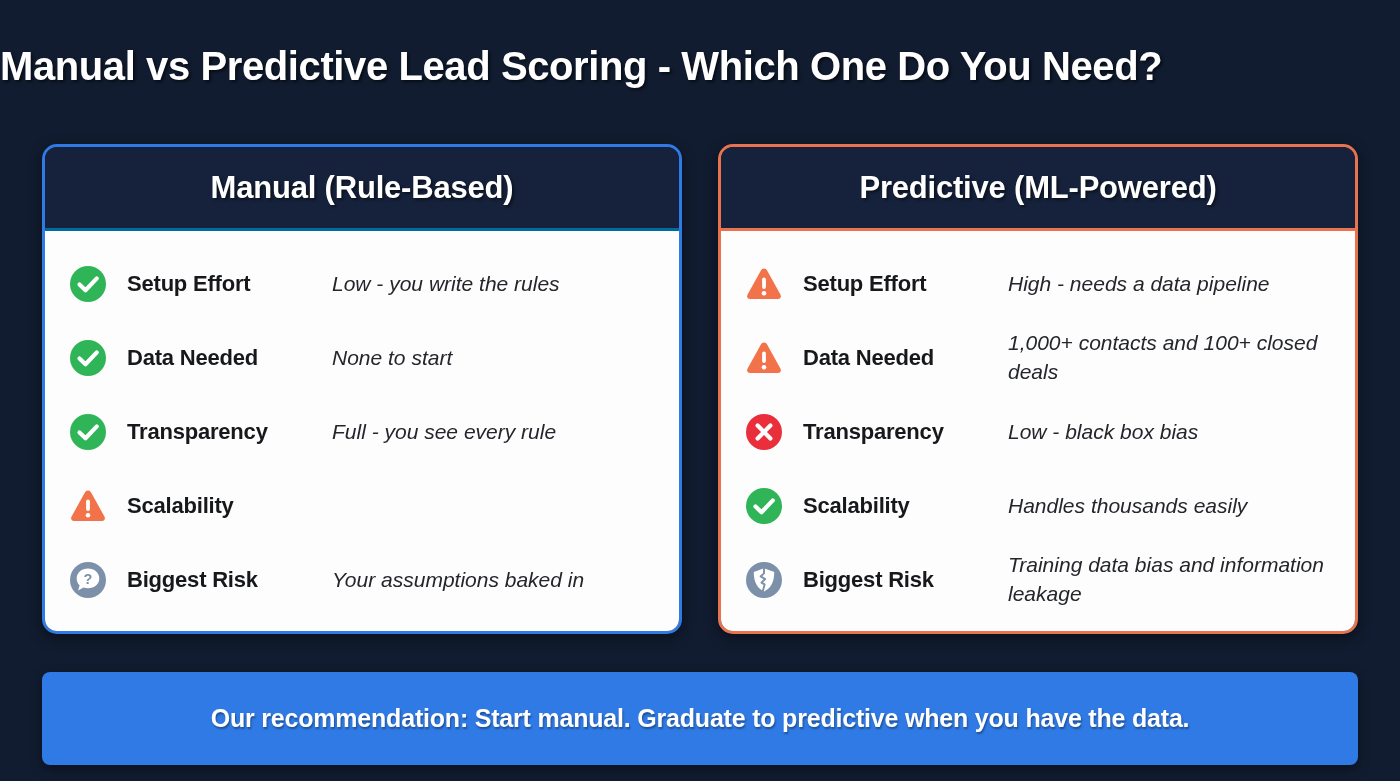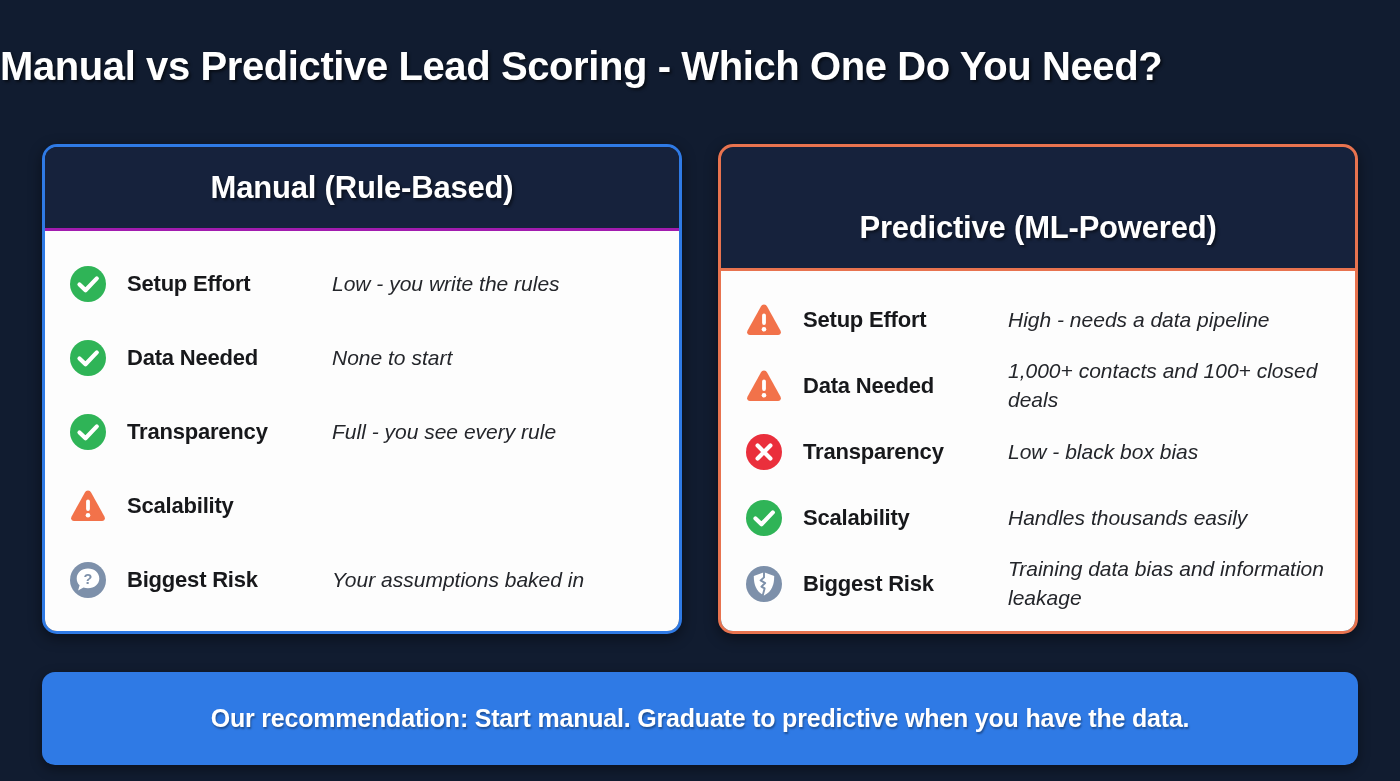--- a/index.html
+++ b/index.html
@@ -55,26 +55,25 @@
   .card.accent-orange {
     border-color: #e8734f;
   }
   .card-header {
     height: 84px;
     flex: 0 0 84px;
     background: #16223c;
     display: flex;
     align-items: center;
     justify-content: center;
-    border-bottom: 3px solid #a21caf;
+    border-bottom: 3px solid #0369a1;
     box-sizing: border-box;
   }
   .card.accent-orange .card-header {
     border-bottom-color: #e8734f;
-    margin-top: 40px;
   }
   .card-header-title {
     color: #ffffff;
     font-size: 31px;
     font-weight: bold;
     letter-spacing: -0.2px;
     text-shadow: 2px 2px 3px rgba(0,0,0,0.5);
     white-space: nowrap;
   }
   .card-body {
@@ -119,21 +118,21 @@
   }
 
   
   .banner {
     position: absolute;
     left: 42px;
     top: 672px;
     width: 1316px;
     height: 93px;
     background: #2f7ae5;
-    border-radius: 13px;
+    border-radius: 8px;
     box-sizing: border-box;
     display: flex;
     flex-direction: column;
     align-items: center;
     justify-content: center;
     box-shadow: 0 4px 12px rgba(0,0,0,0.4);
   }
   .banner-line {
     color: #ffffff;
     font-size: 25px;

